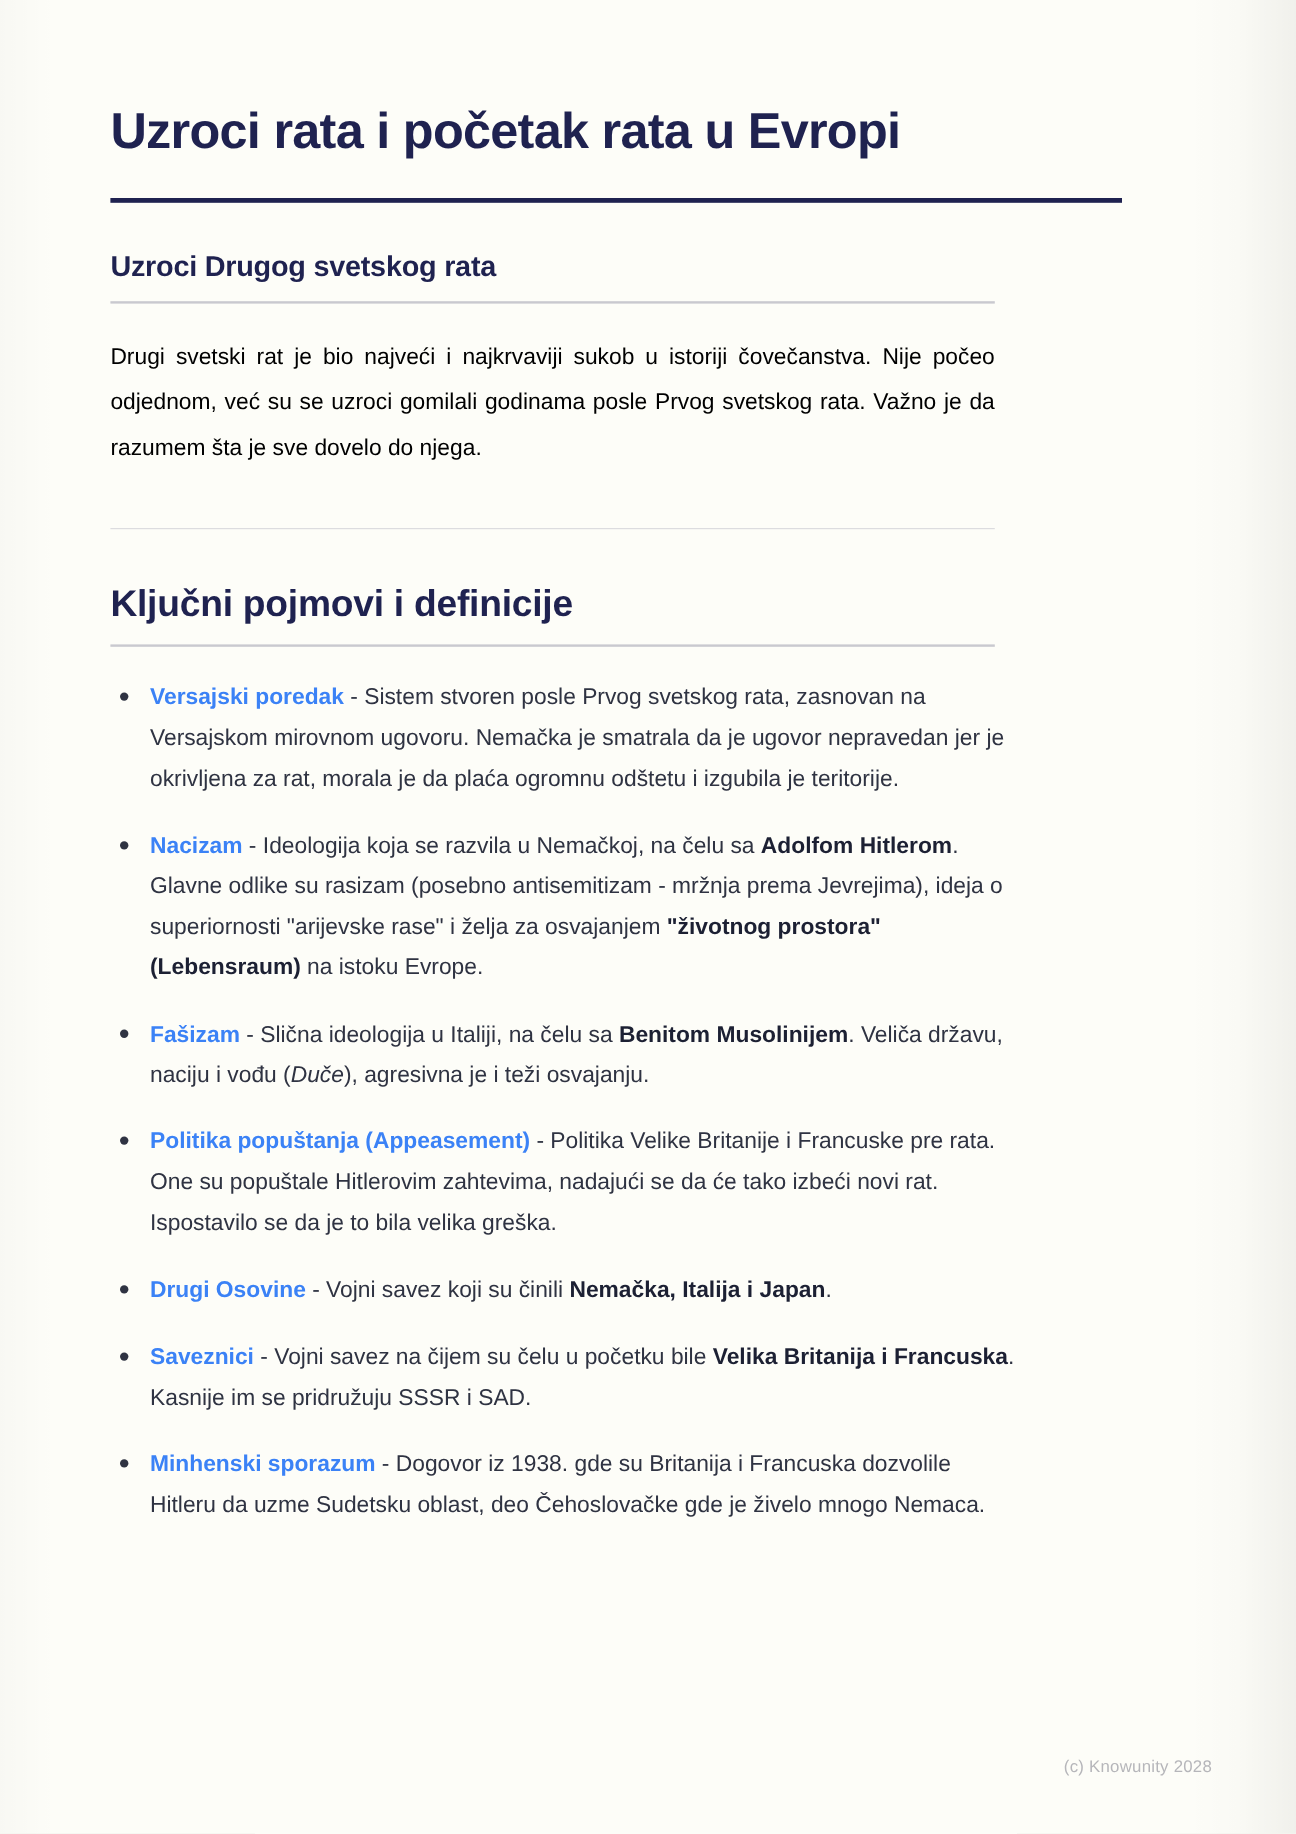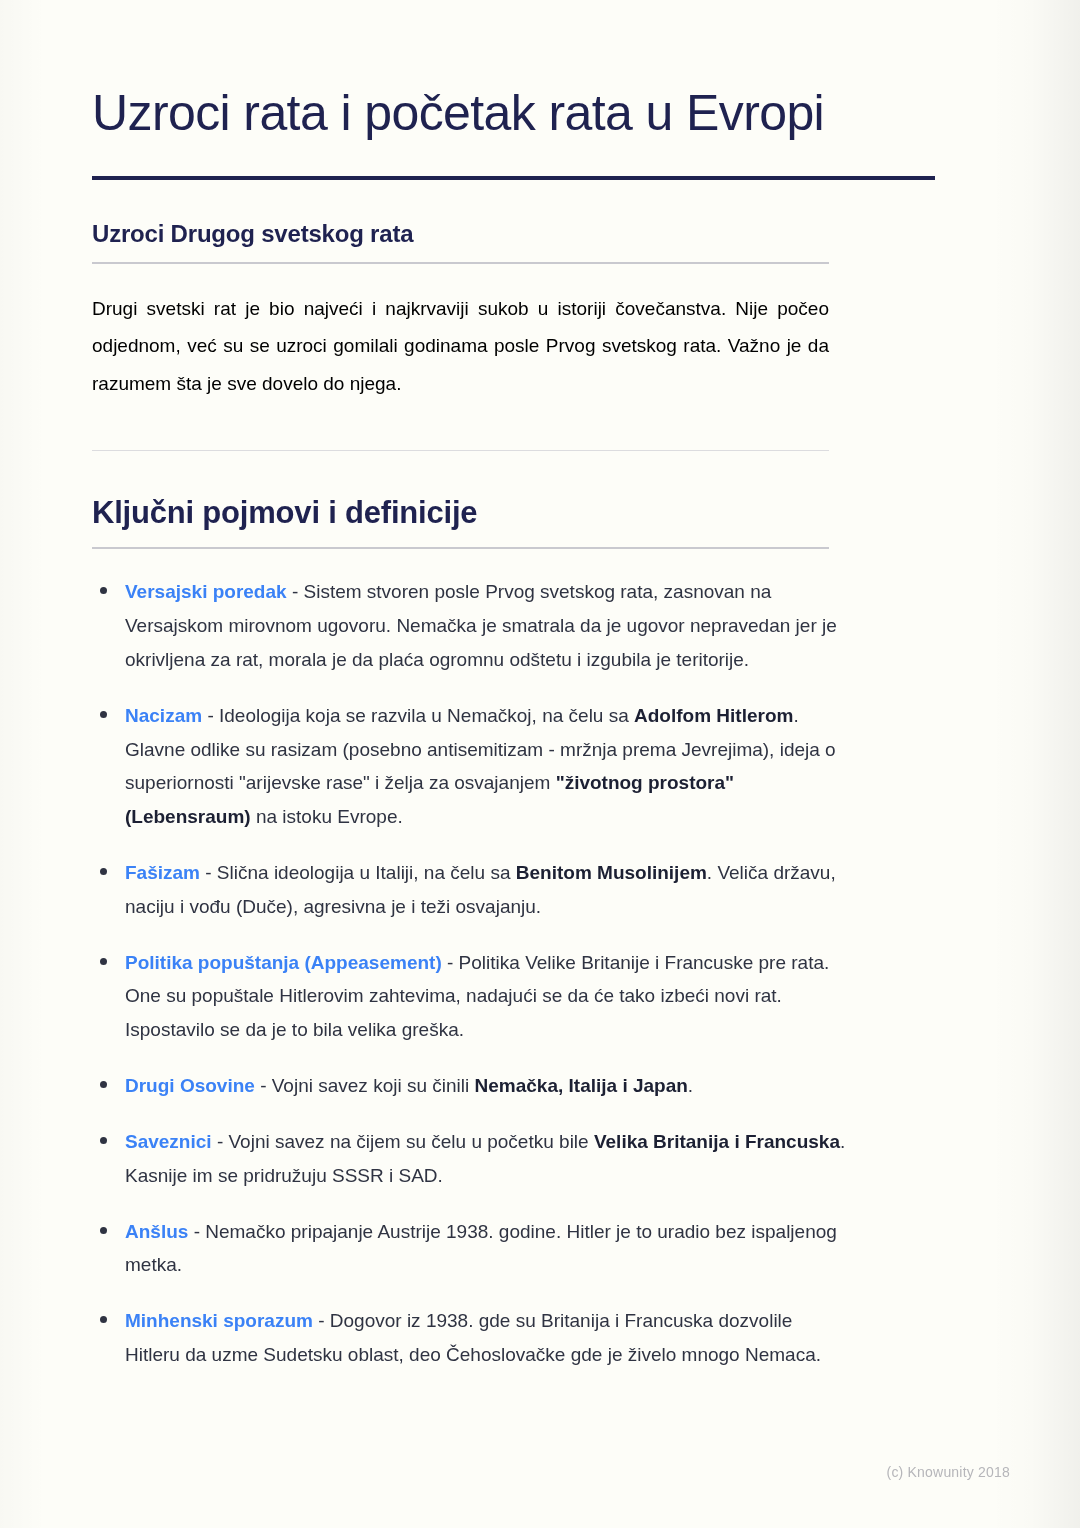--- a/index.html
+++ b/index.html
@@ -39,23 +39,23 @@
     height: 100%;
     background: linear-gradient(to left, rgba(0,0,0,0.0) 0%, rgba(0,0,0,0.02) 100%);
     pointer-events: none;
   }
   .content {
     position: relative;
     padding: 82px 148px 0 92px;
     box-sizing: border-box;
   }
   h1.doc-title {
-    font-size: 50px;
+    font-size: 42px;
     line-height: 1.27;
-    font-weight: normal;
+    font-weight: bold;
     color: #1f2250;
     margin: 0 0 0 0;
     letter-spacing: -0.6px;
     max-width: 780px;
   }
   .title-rule {
     height: 4px;
     background: #1f2250;
     margin: 30px 0 40px 0;
     width: 843px;
@@ -116,20 +116,21 @@
   }
   .term-name {
     font-weight: bold;
     color: #3b82f6;
   }
   .strong {
     font-weight: bold;
     color: #1c2033;
   }
   .ital {
+    font-style: italic;
     margin-top: 28px;
   }
   .footer-credit {
     position: absolute;
     right: 70px;
     bottom: 48px;
     font-size: 14px;
     color: #b6b6ba;
     letter-spacing: 0.2px;
   }
@@ -175,24 +176,20 @@
       <li>
         <span class="bullet"></span>
         <span class="term-name">Drugi Osovine</span><span> - Vojni savez koji su činili <span class="strong">Nemačka, Italija i Japan</span>.</span>
       </li>
       <li>
         <span class="bullet"></span>
         <span class="term-name">Saveznici</span><span> - Vojni savez na čijem su čelu u početku bile <span class="strong">Velika Britanija i Francuska</span>. Kasnije im se pridružuju SSSR i SAD.</span>
       </li>
       <li>
         <span class="bullet"></span>
-        <span class="term-name">Anšlus</span><span> - Nemačko pripajanje Austrije 1938. godine. Hitler je to uradio bez ispaljenog metka.</span>
-      </li>
-      <li>
-        <span class="bullet"></span>
         <span class="term-name">Minhenski sporazum</span><span> - Dogovor iz 1938. gde su Britanija i Francuska dozvolile Hitleru da uzme Sudetsku oblast, deo Čehoslovačke gde je živelo mnogo Nemaca.</span>
       </li>
     </ul>
 
   </div>
 
-  <div class="footer-credit">(c) Knowunity 2018</div>
+  <div class="footer-credit">(c) Knowunity 2028</div>
 </div>
 
 </body></html>

